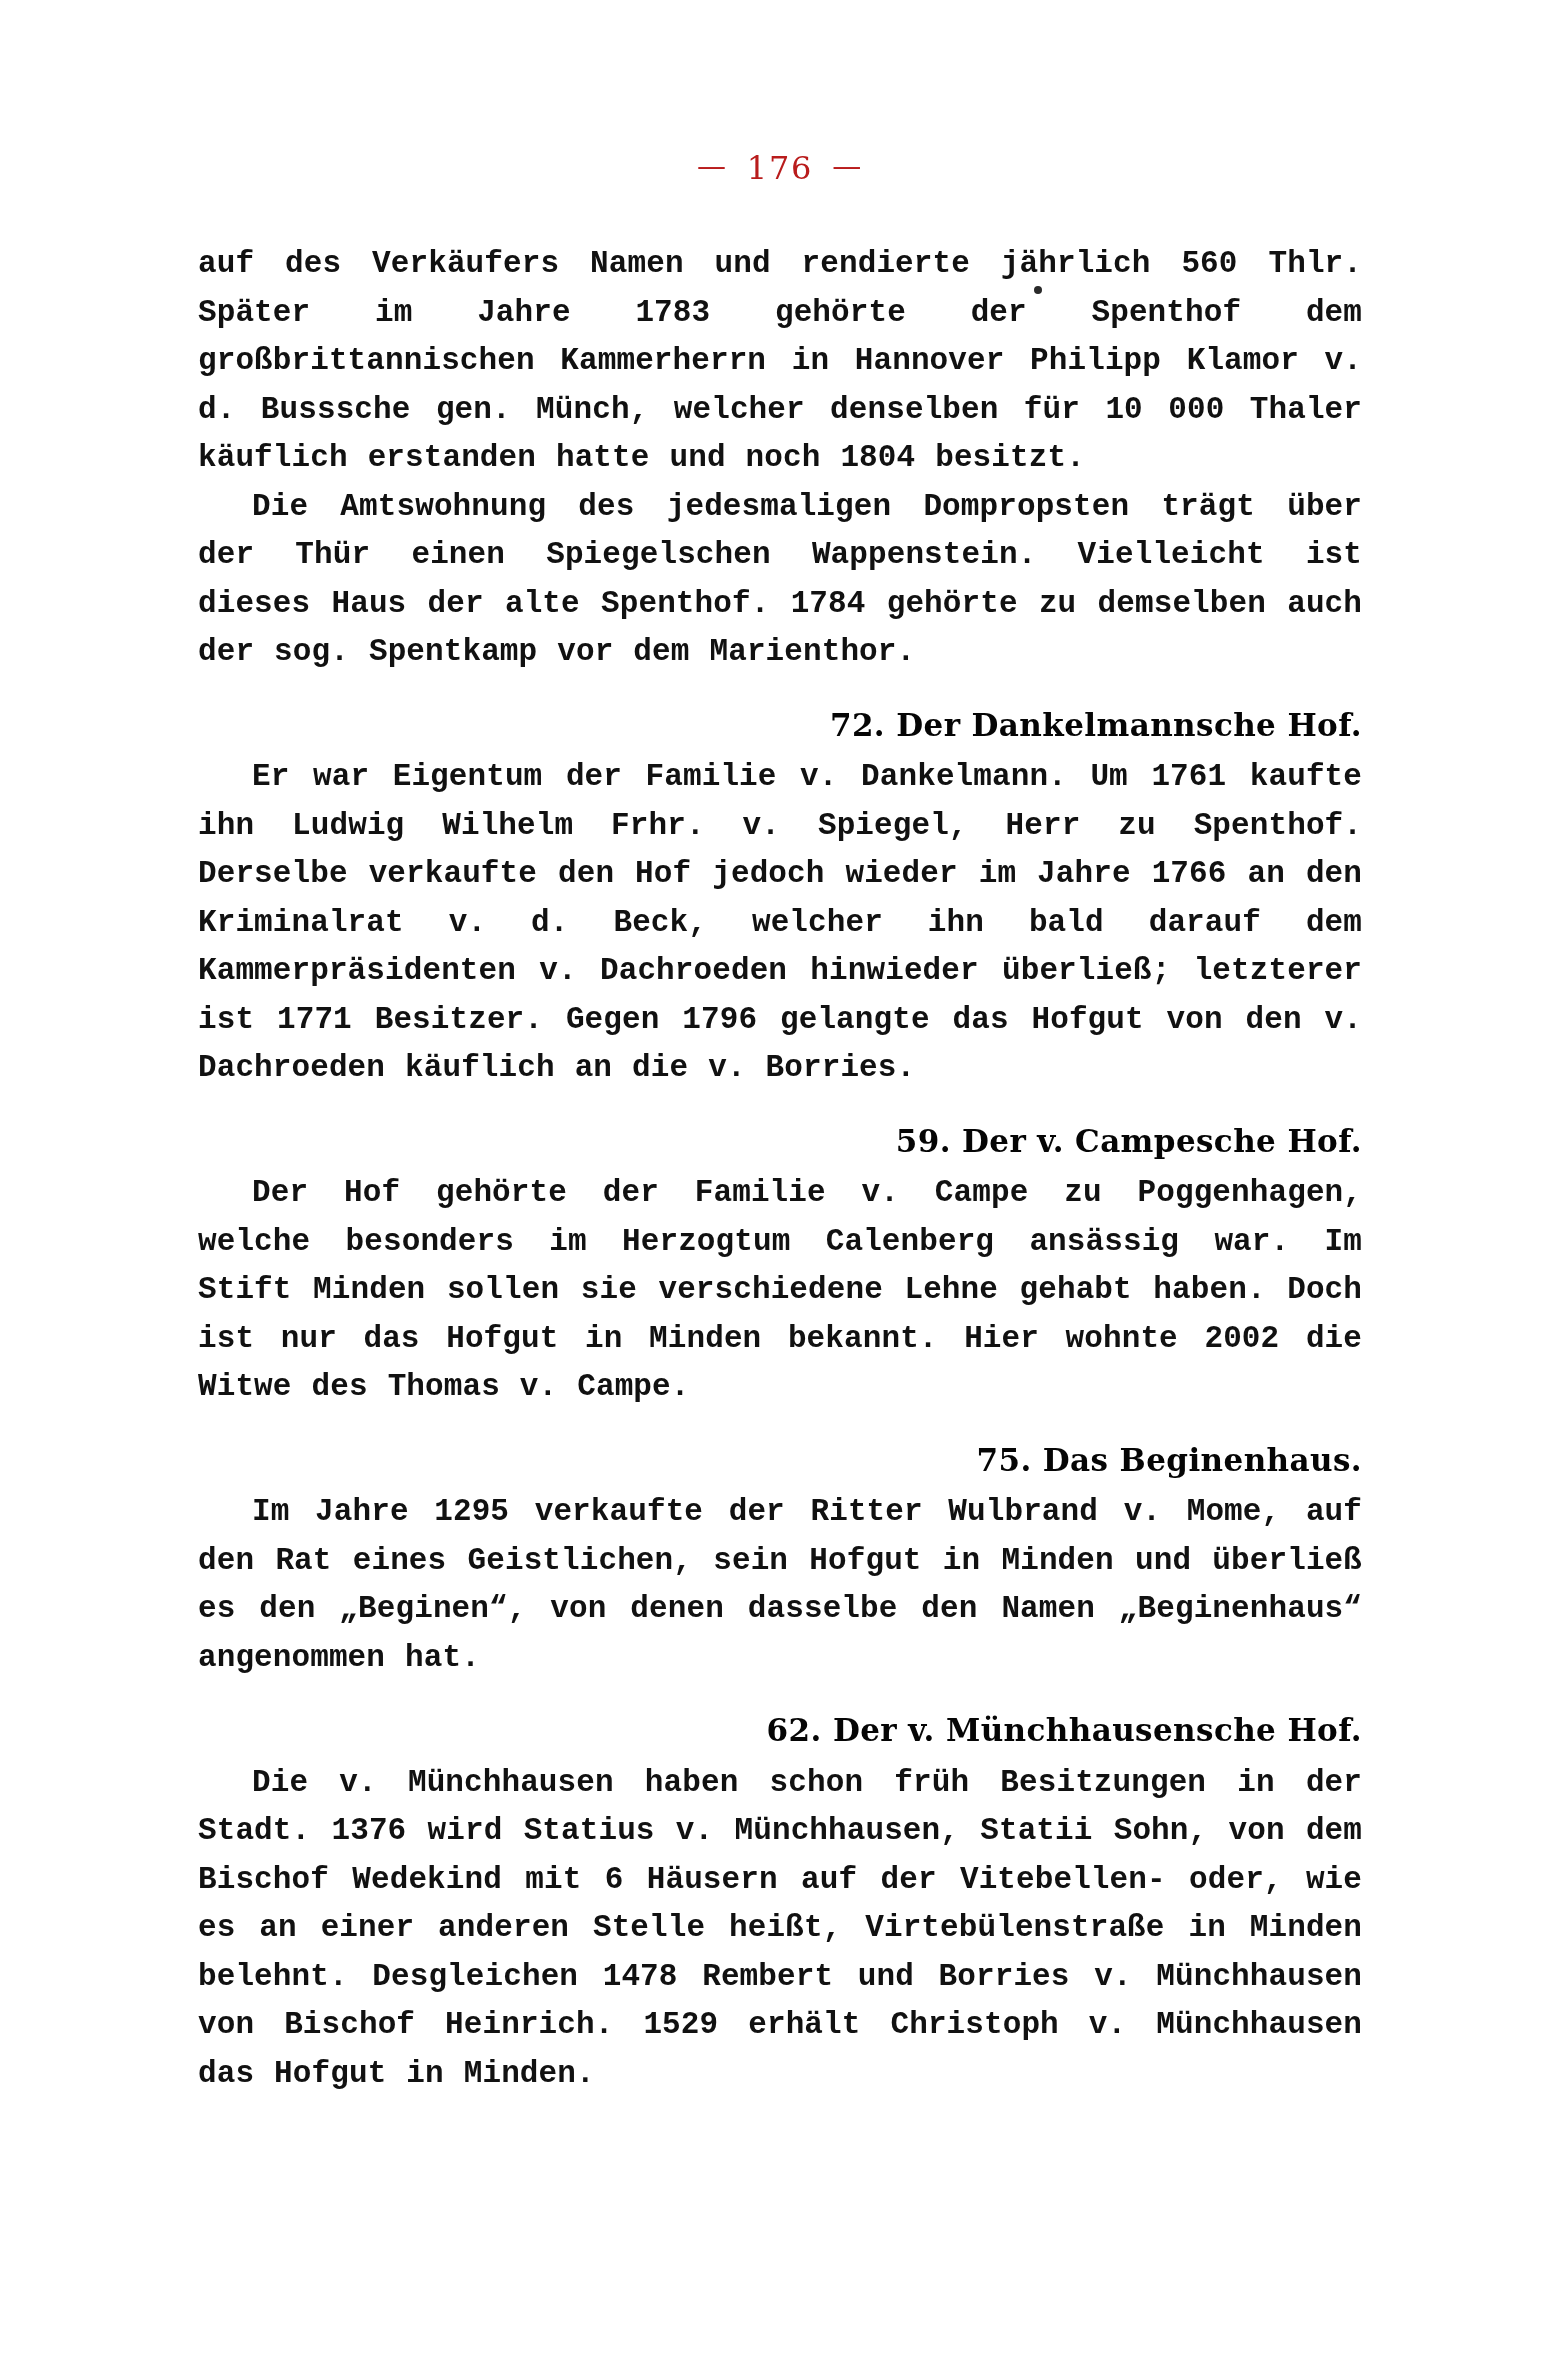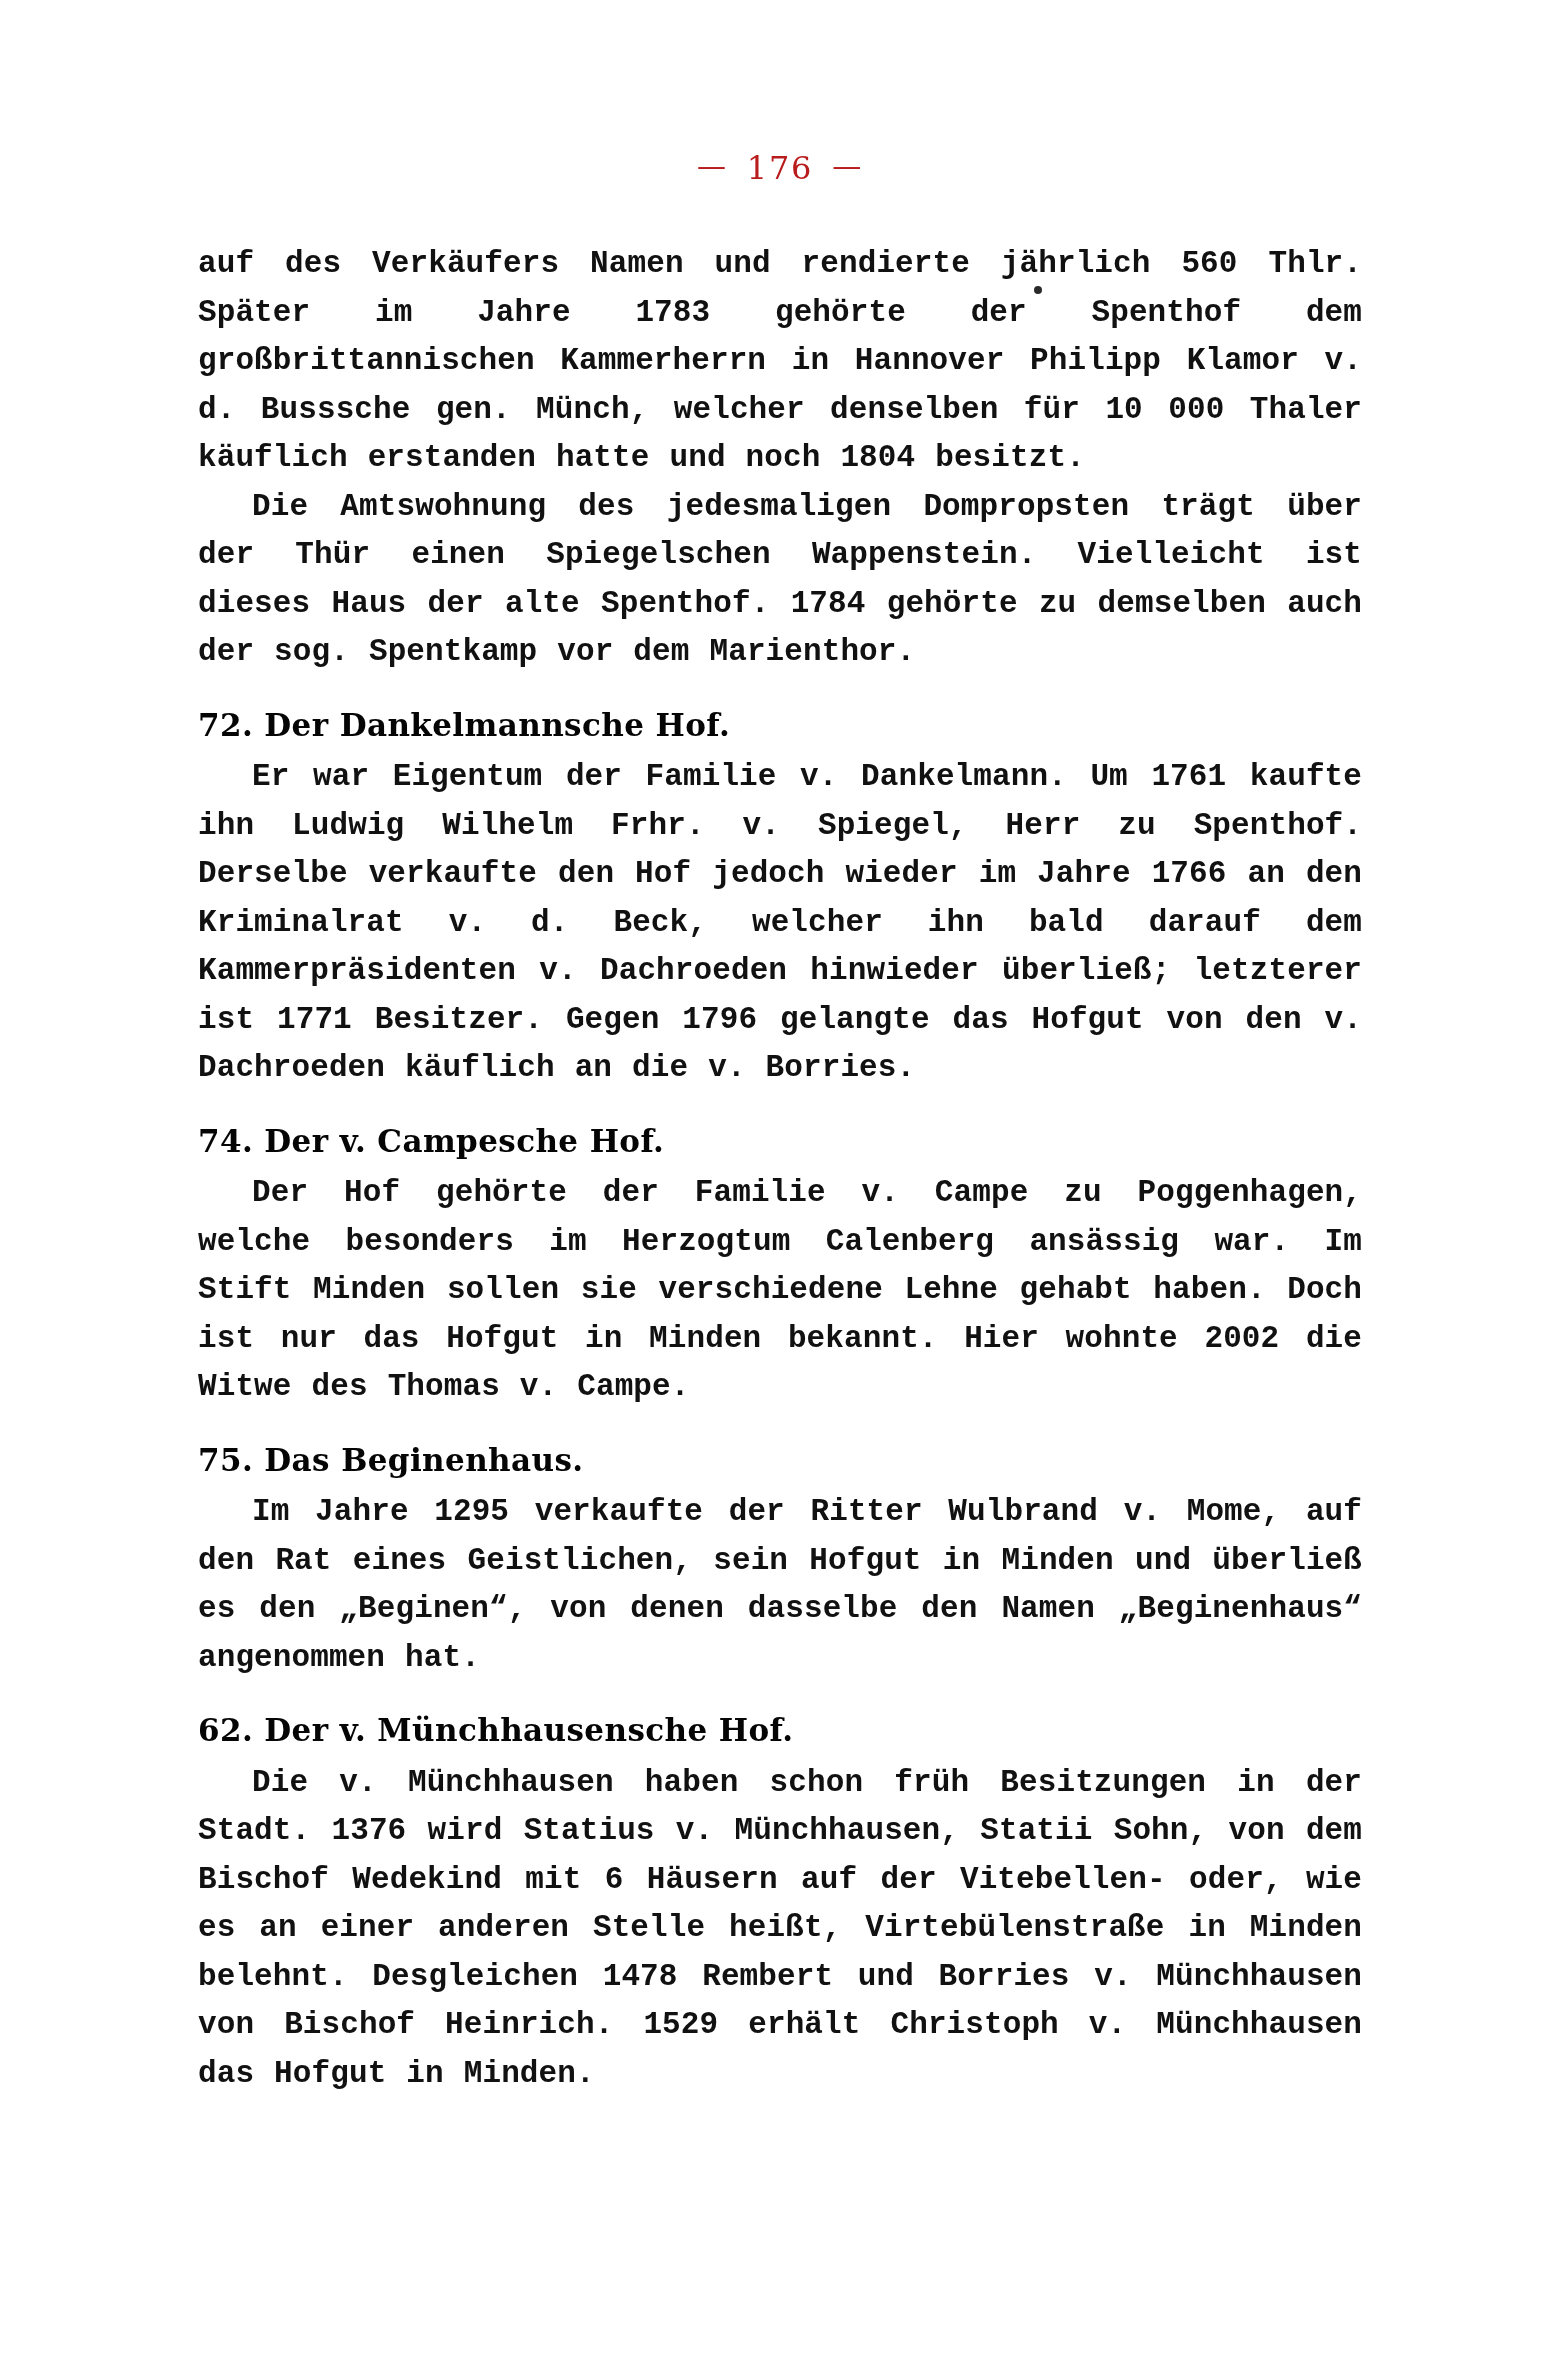--- a/index.html
+++ b/index.html
@@ -54,21 +54,21 @@
     word-spacing: 1.3px;
     color: #111;
   }
   p.indent {
     text-indent: 54px;
   }
   p + p {
     margin-top: 0px;
   }
   h2 {
-    text-align: left;
+    text-align: right;
     font-size: 31px;
     font-family: "DejaVu Serif", serif;
     font-weight: bold;
     margin: 30px 0 10.5px 0;
     letter-spacing: 0.4px;
     color: #050505;
   }
   .sec-block {
     margin-bottom: 5.3px;
   }
@@ -98,21 +98,21 @@
     <p>auf des Verkäufers Namen und rendierte jährlich 560 Thlr. Später im Jahre 1783 gehörte der Spenthof dem großbrittannischen Kammerherrn in Hannover Philipp Klamor v. d. Busssche gen. Münch, welcher denselben für 10 000 Thaler käuflich erstanden hatte und noch 1804 besitzt.</p>
     <p class="indent">Die Amtswohnung des jedesmaligen Dompropsten trägt über der Thür einen Spiegelschen Wappenstein. Vielleicht ist dieses Haus der alte Spenthof. 1784 gehörte zu demselben auch der sog. Spentkamp vor dem Marienthor.</p>
 
     <div class="sec-block">
       <h2>72. Der Dankelmannsche Hof.</h2>
       <p class="indent">Er war Eigentum der Familie v. Dankelmann. Um 1761 kaufte ihn Ludwig Wilhelm Frhr. v. Spiegel, Herr zu Spenthof. Derselbe verkaufte den Hof jedoch wieder im Jahre 1766 an den Kriminalrat v. d. Beck, welcher ihn bald darauf dem Kammerpräsidenten v. Dachroeden hinwieder überließ; letzterer ist 1771 Besitzer. Gegen 1796 gelangte das Hofgut von den v. Dachroeden käuflich an die v. Borries.</p>
     </div>
 
 
     <div class="sec-block">
-      <h2>74. Der v. Campesche Hof.</h2>
+      <h2>59. Der v. Campesche Hof.</h2>
       <p class="indent">Der Hof gehörte der Familie v. Campe zu Poggenhagen, welche besonders im Herzogtum Calenberg ansässig war. Im Stift Minden sollen sie verschiedene Lehne gehabt haben. Doch ist nur das Hofgut in Minden bekannt. Hier wohnte 2002 die Witwe des Thomas v. Campe.</p>
     </div>
 
     <div class="sec-block">
       <h2>75. Das Beginenhaus.</h2>
       <p class="indent">Im Jahre 1295 verkaufte der Ritter Wulbrand v. Mome, auf den Rat eines Geistlichen, sein Hofgut in Minden und überließ es den „Beginen“, von denen dasselbe den Namen „Beginenhaus“ angenommen hat.</p>
     </div>
 
     <div class="sec-block">
       <h2>62. Der v. Münchhausensche Hof.</h2>

